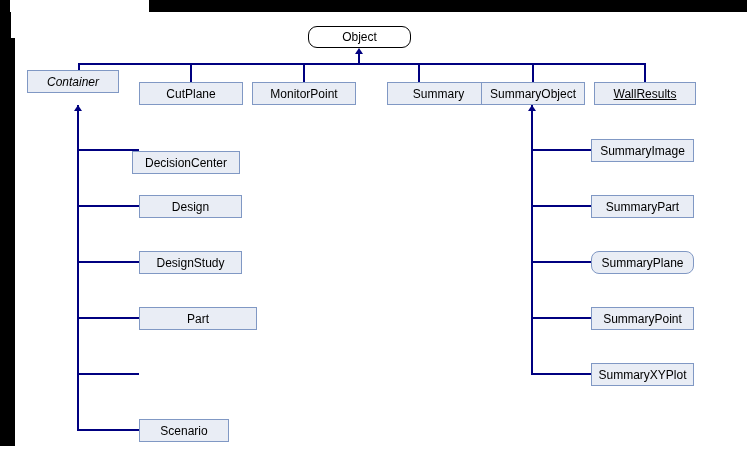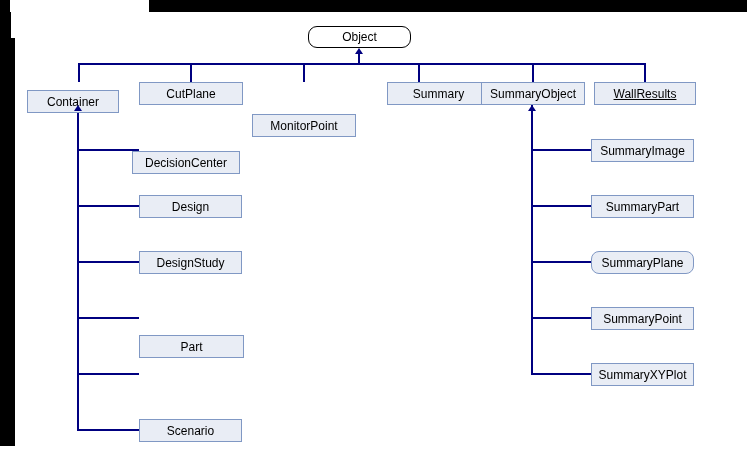--- a/index.html
+++ b/index.html
@@ -47,41 +47,41 @@
 
   <div class="hline" style="left:78px;top:63px;width:568px;height:2px;"></div>
 
   <div class="vline" style="left:78px;top:63px;width:2px;height:19px;"></div>
   <div class="vline" style="left:190px;top:63px;width:2px;height:19px;"></div>
   <div class="vline" style="left:303px;top:63px;width:2px;height:19px;"></div>
   <div class="vline" style="left:418px;top:63px;width:2px;height:19px;"></div>
   <div class="vline" style="left:532px;top:63px;width:2px;height:19px;"></div>
   <div class="vline" style="left:644px;top:63px;width:2px;height:19px;"></div>
 
-  <div class="node" style="left:27px;top:90px;width:92px;">Container</div>
+  <div class="node" style="left:27px;top:70px;width:92px;font-style:italic;">Container</div>
   <div class="node" style="left:139px;top:82px;width:104px;">CutPlane</div>
-  <div class="node" style="left:252px;top:82px;width:104px;margin-top:32px;">MonitorPoint</div>
+  <div class="node" style="left:252px;top:82px;width:104px;">MonitorPoint</div>
   <div class="node" style="left:387px;top:82px;width:103px;">Summary</div>
   <div class="node" style="left:481px;top:82px;width:104px;">SummaryObject</div>
   <div class="node" style="left:594px;top:82px;width:102px;text-decoration:underline;">WallResults</div>
 
   <div class="arrow-up" style="left:74px;top:105px;"></div>
   <div class="vline" style="left:77px;top:105px;width:2px;height:326px;"></div>
   <div class="hline" style="left:77px;top:149px;width:62px;height:2px;"></div>
   <div class="hline" style="left:77px;top:205px;width:62px;height:2px;"></div>
   <div class="hline" style="left:77px;top:261px;width:62px;height:2px;"></div>
   <div class="hline" style="left:77px;top:317px;width:62px;height:2px;"></div>
   <div class="hline" style="left:77px;top:373px;width:62px;height:2px;"></div>
   <div class="hline" style="left:77px;top:429px;width:62px;height:2px;"></div>
 
   <div class="node" style="left:132px;top:139px;width:108px;margin-top:12px;">DecisionCenter</div>
   <div class="node" style="left:139px;top:195px;width:103px;">Design</div>
   <div class="node" style="left:139px;top:251px;width:103px;">DesignStudy</div>
-  <div class="node" style="left:139px;top:307px;width:105px;margin-top:28px;">Part</div>
-  <div class="node" style="left:139px;top:419px;width:103px;">Scenario</div>
+  <div class="node" style="left:139px;top:307px;width:118px;">Part</div>
+  <div class="node" style="left:139px;top:419px;width:90px;">Scenario</div>
 
   <div class="arrow-up" style="left:528px;top:105px;"></div>
   <div class="vline" style="left:531px;top:105px;width:2px;height:270px;"></div>
   <div class="hline" style="left:531px;top:149px;width:60px;height:2px;"></div>
   <div class="hline" style="left:531px;top:205px;width:60px;height:2px;"></div>
   <div class="hline" style="left:531px;top:261px;width:60px;height:2px;"></div>
   <div class="hline" style="left:531px;top:317px;width:60px;height:2px;"></div>
   <div class="hline" style="left:531px;top:373px;width:60px;height:2px;"></div>
 
   <div class="node" style="left:591px;top:139px;width:103px;">SummaryImage</div>

